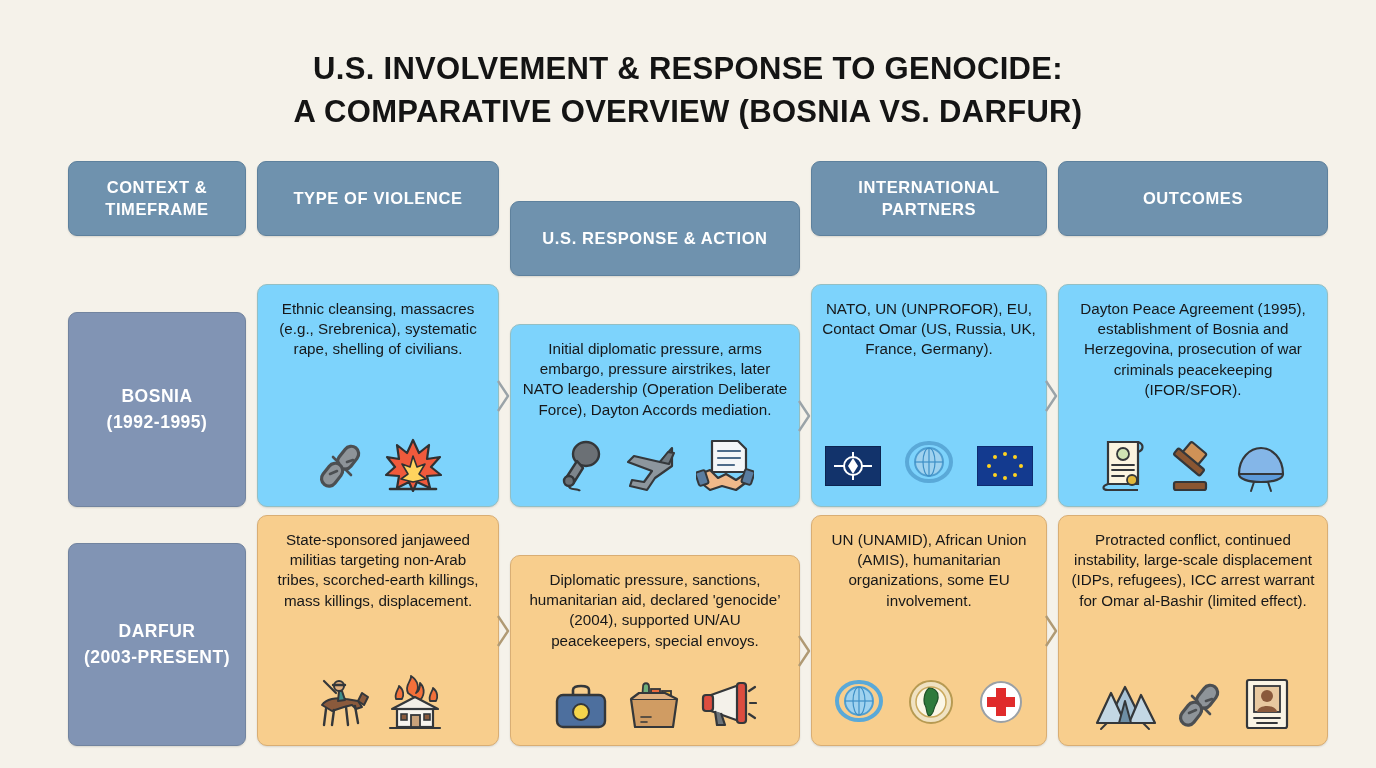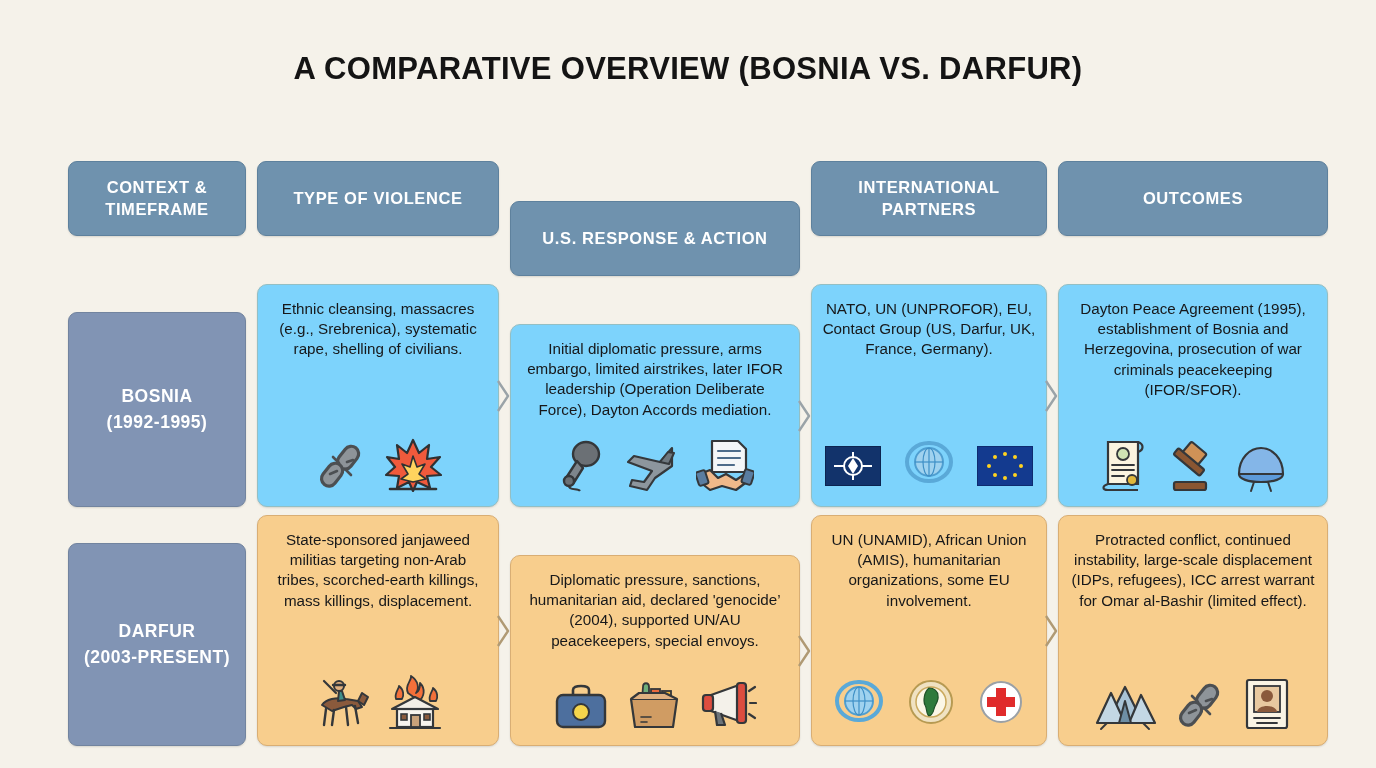--- a/index.html
+++ b/index.html
@@ -143,20 +143,21 @@
     height: 34px;
     z-index: 5;
   }
 </style>
 </head>
 <body>
 
 <div class="page">
 
   <div class="title-block">
+    <div class="title-line">U.S. Involvement &amp; Response to Genocide:</div>
     <div class="title-line">A Comparative Overview (Bosnia vs. Darfur)</div>
   </div>
 
   <div class="grid">
 
     <div class="row">
       <div class="hdr col-0">Context &amp; Timeframe</div>
       <div class="hdr col-1">Type of Violence</div>
       <div class="hdr col-2">U.S. Response &amp; Action</div>
       <div class="hdr col-3">International Partners</div>
@@ -194,21 +195,21 @@
             <path d="M29 18 L33 29 L41 26 L35 36 L42 41 L29 44 L17 41 L24 36 L18 26 L26 29 Z" fill="#ffd35e" stroke="#2f3133" stroke-width="1.6" stroke-linejoin="round"></path>
             <line x1="6" y1="51" x2="52" y2="51" stroke="#2f3133" stroke-width="2.6" stroke-linecap="round"></line>
           </svg>
         </div>
         <svg class="arrow" viewBox="0 0 14 34">
           <path d="M2 2 L12 17 L2 32" fill="none" stroke="#9aa3a8" stroke-width="2.4" stroke-linejoin="round"></path>
         </svg>
       </div>
 
       <div class="cell col-2">
-        <div class="cell-text">Initial diplomatic pressure, arms embargo, limited airstrikes, later IFOR leadership (Operation Deliberate Force), Dayton Accords mediation.</div>
+        <div class="cell-text">Initial diplomatic pressure, arms embargo, pressure airstrikes, later NATO leadership (Operation Deliberate Force), Dayton Accords mediation.</div>
         <div class="icon-row">
 
           <svg class="ico" width="50" height="54" viewBox="0 0 50 54">
             <ellipse cx="30" cy="16" rx="13" ry="12" fill="#6b7075" stroke="#34373a" stroke-width="2.4"></ellipse>
             <path d="M21 23 L10 40 L17 46 L27 30 Z" fill="#7d858c" stroke="#34373a" stroke-width="2.4" stroke-linejoin="round"></path>
             <circle cx="13" cy="43" r="5" fill="#6b7075" stroke="#34373a" stroke-width="2.4"></circle>
             <path d="M13 48 C13 53, 22 50, 24 53" fill="none" stroke="#34373a" stroke-width="2"></path>
           </svg>
 
           <svg class="ico" width="58" height="52" viewBox="0 0 58 52">
@@ -227,21 +228,21 @@
             <rect x="1" y="33" width="10" height="14" rx="2" fill="#5a7da1" stroke="#34373a" stroke-width="2" transform="rotate(-18 6 40)"></rect>
             <rect x="47" y="32" width="10" height="14" rx="2" fill="#5a7da1" stroke="#34373a" stroke-width="2" transform="rotate(18 52 39)"></rect>
           </svg>
         </div>
         <svg class="arrow" viewBox="0 0 14 34">
           <path d="M2 2 L12 17 L2 32" fill="none" stroke="#9aa3a8" stroke-width="2.4" stroke-linejoin="round"></path>
         </svg>
       </div>
 
       <div class="cell col-3">
-        <div class="cell-text">NATO, UN (UNPROFOR), EU, Contact Group (US, Darfur, UK, France, Germany).</div>
+        <div class="cell-text">NATO, UN (UNPROFOR), EU, Contact Omar (US, Russia, UK, France, Germany).</div>
         <div class="icon-row flags">
 
           <svg class="ico" width="56" height="40" viewBox="0 0 56 40">
             <rect x="0.5" y="0.5" width="55" height="39" fill="#12336b" stroke="#0c2450"></rect>
             <g stroke="#ffffff" stroke-width="2">
               <line x1="28" y1="6" x2="28" y2="34"></line>
               <line x1="9" y1="20" x2="47" y2="20"></line>
             </g>
             <circle cx="28" cy="20" r="9" fill="#12336b" stroke="#ffffff" stroke-width="2"></circle>
             <path d="M28 12 L33 20 L28 28 L23 20 Z" fill="#ffffff"></path>

